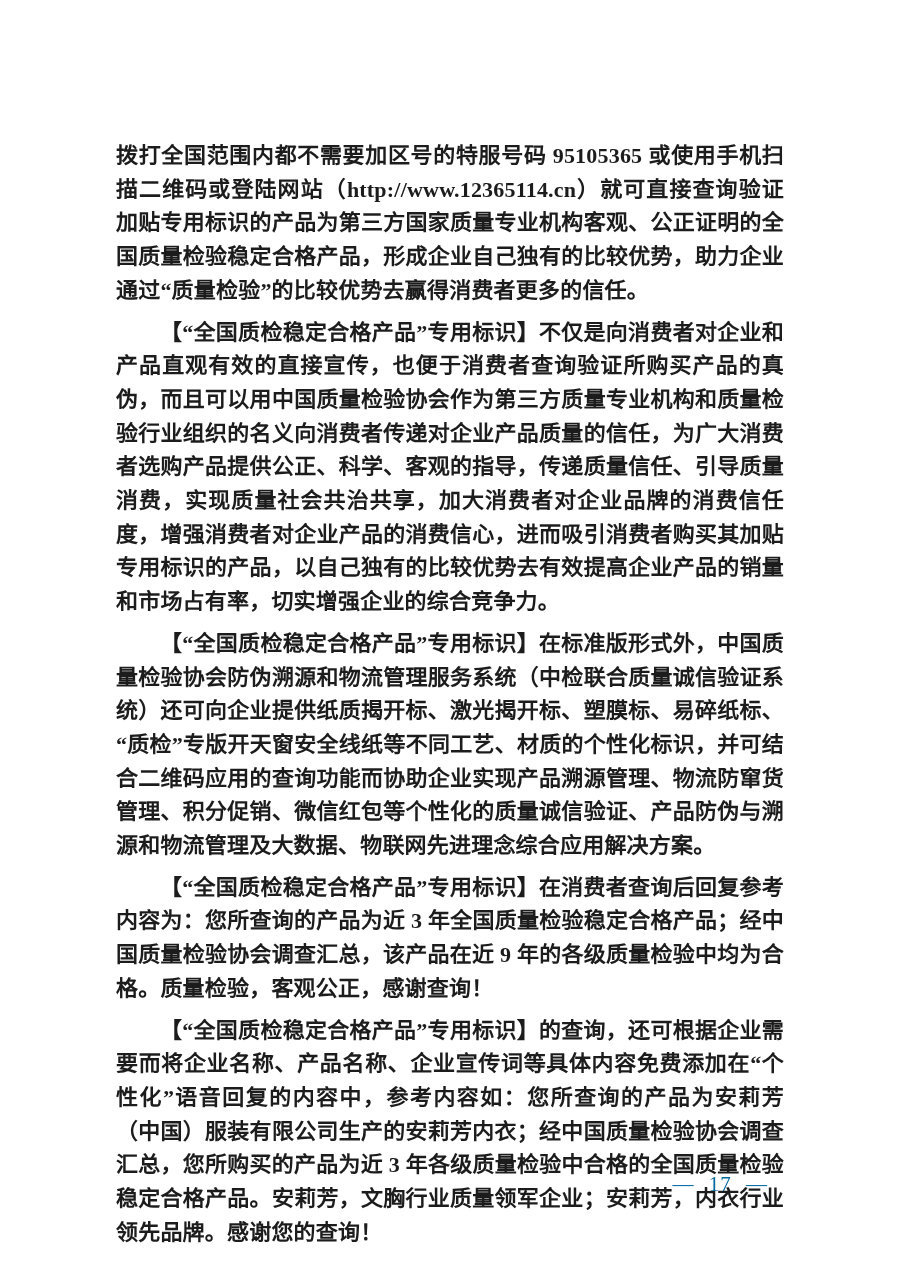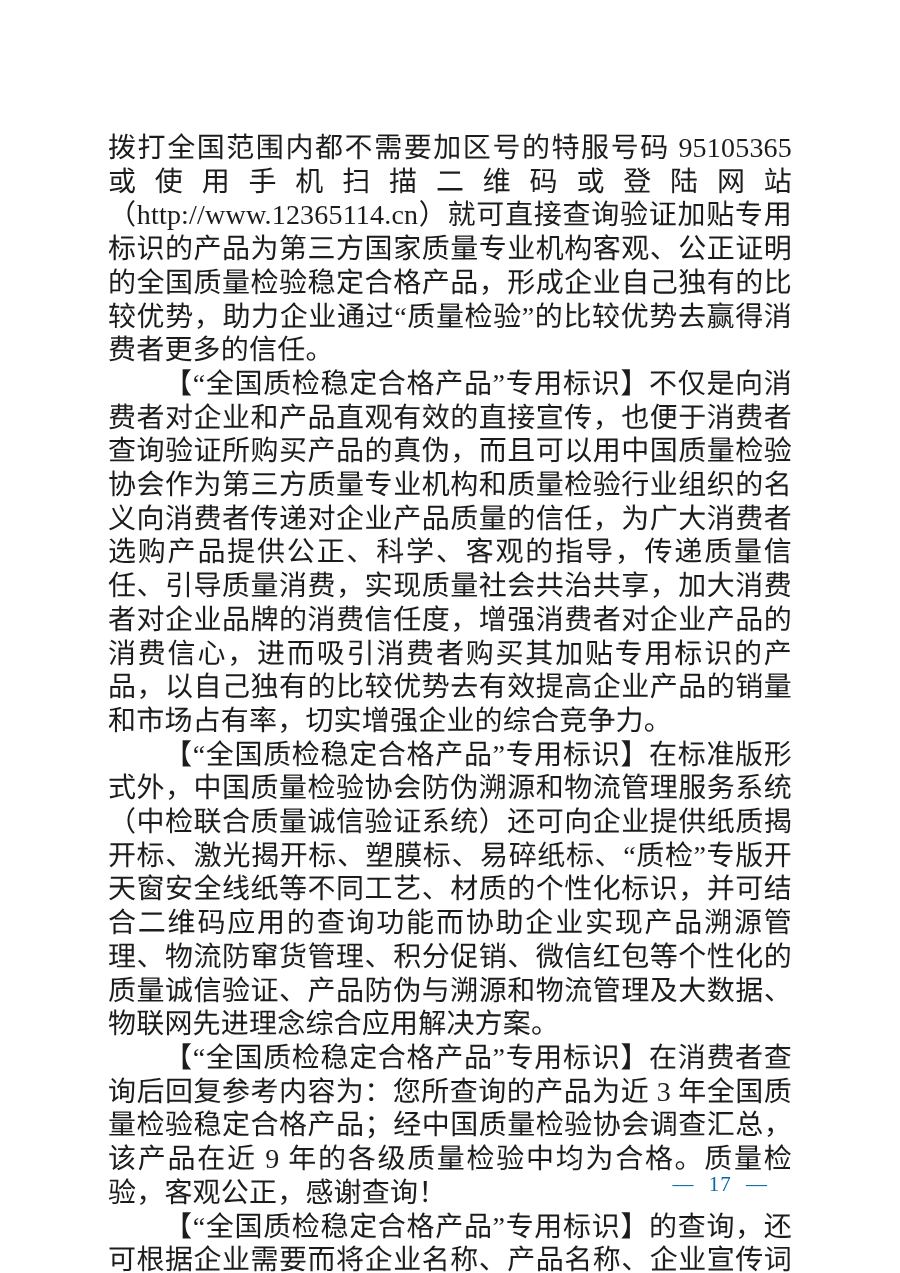--- a/index.html
+++ b/index.html
@@ -16,30 +16,30 @@
     overflow: hidden;
     font-family: "Liberation Serif", "DejaVu Serif", serif;
   }
   .doc-body {
     position: absolute;
     left: 108px;
     top: 131px;
     width: 684px;
   }
   .para {
-    margin: 0;
+    margin: 8px;
     padding: 0;
-    font-size: 28px;
+    font-size: 22px;
     line-height: 33.7px;
     color: #1c1c1c;
     text-align: justify;
     text-justify: inter-character;
     text-indent: 2em;
     letter-spacing: 0.2px;
-    font-weight: 400;
+    font-weight: 700;
   }
   .para.continuation {
     text-indent: 0;
   }
   .page-footer {
     position: absolute;
     top: 1172px;
     right: 132px;
     font-size: 21px;
     color: #0369a1;

